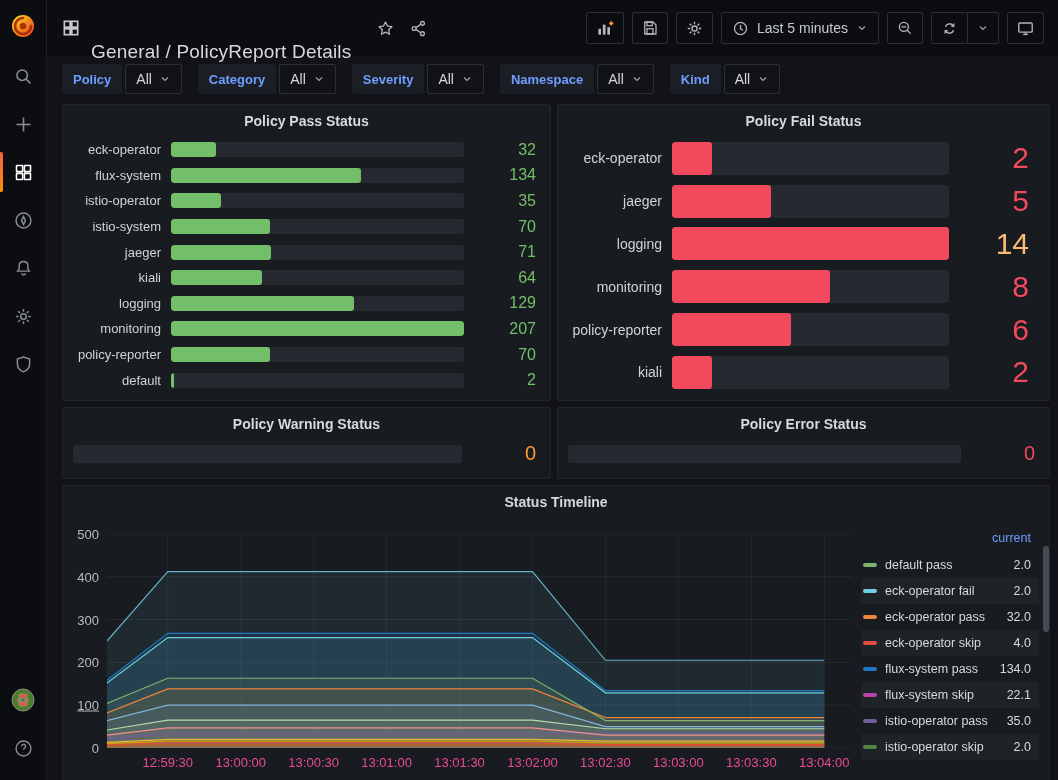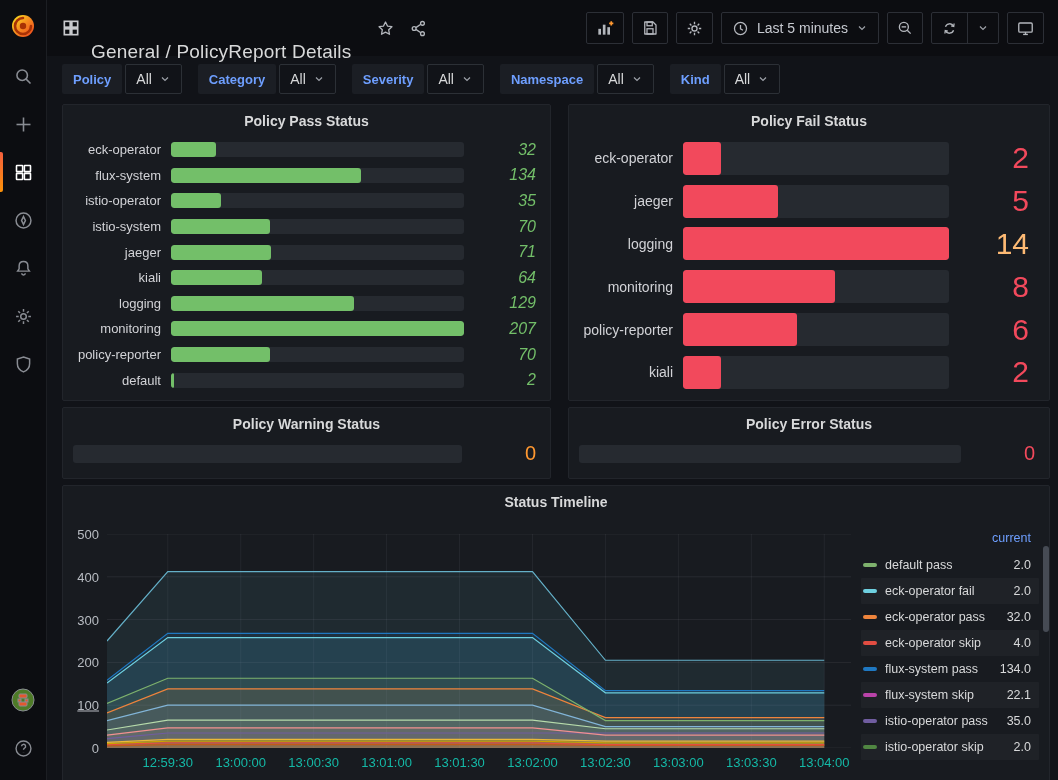--- a/index.html
+++ b/index.html
@@ -55,21 +55,21 @@
     background:#1b1e24; color:#6e9fff; font-size:13px; font-weight:600;
     height:30px; display:flex; align-items:center; padding:0 11px; border-radius:2px;
   }
   .fvalue{
     height:30px; display:flex; align-items:center; gap:7px; padding:0 10px;
     background:transparent; border:1px solid #2c3036; border-radius:2px;
     color:#d8d9da; font-size:14px; font-weight:500; cursor:pointer; font-family:inherit;
   }
   
   .dash{ flex:1; padding:0 8px 0 15px; overflow:hidden; }
-  .row{ display:flex; gap:17px; margin-bottom:6px; }
+  .row{ display:flex; gap:6px; margin-bottom:6px; }
   .panel{
     background:#181b20; border:1px solid #22252b; border-radius:2px; position:relative; overflow:hidden;
   }
   .panel h2{
     text-align:center; font-size:14px; font-weight:600; color:#d8d9da;
     height:30px; line-height:32px; cursor:pointer; white-space:nowrap;
   }
   .p-pass{ width:489px; height:297px; }
   .p-fail{ flex:1; height:297px; }
   .p-warn{ width:489px; height:72px; }
@@ -81,33 +81,33 @@
   .p-pass .grow{ height:25.6px; }
   .p-fail .grow{ height:42.8px; }
   .glabel{ text-align:right; color:#d2d3d7; font-size:13px; padding-right:10px; white-space:nowrap; }
   .p-pass .glabel{ width:98px; }
   .p-fail .glabel{ width:104px; font-size:14px; }
   .gtrack{ flex:1; background:#262a30; border-radius:3px; position:relative; overflow:hidden; }
   .p-pass .gtrack{ height:15px; }
   .p-fail .gtrack{ height:33px; }
   .gbar{ position:absolute; left:0; top:0; bottom:0; border-radius:3px; }
   .gval{ text-align:right; font-weight:400; }
-  .p-pass .gval{ width:72px; font-size:16px;font-style:italic; }
+  .p-pass .gval{ width:72px; font-size:16px; }
   .p-fail .gval{ width:86px; font-size:30px; padding-right:6px; }
   .single-gauge{ display:flex; align-items:center; padding:4px 14px 0 10px; }
   .single-gauge .gtrack{ height:18px; }
   .single-gauge .gval{ width:74px; font-size:20px; font-weight:500; }
   
   .tl-body{ display:flex; margin-top:2px; }
   .tl-plotcol{ flex:1; min-width:0; }
   .tl-plot{ position:relative; height:214px; margin:16px 10px 0 44px; }
   .tl-plot svg{ position:absolute; inset:0; width:100%; height:100%; }
   .ylab{ position:absolute; right:100%; margin-right:8px; transform:translateY(-50%); font-size:13px; color:#b8bcc2; white-space:nowrap;}
   .tl-xlabels{ position:relative; height:22px; margin:4px 10px 0 44px; }
-  .xlab{ position:absolute; top:3px; transform:translateX(-50%); font-size:13px; color:#14b8a6; white-space:nowrap;}
+  .xlab{ position:absolute; top:3px; transform:translateX(-50%); font-size:13px; color:#ec4899; white-space:nowrap;}
   .tl-legend{ width:188px; flex-shrink:0; padding:10px 10px 0 0; position:relative; font-size:12.5px;}
   .leg-head{ text-align:right; color:#6e9fff; font-weight:500; height:24px; line-height:20px; padding-right:8px;}
   .leg-row{ display:flex; align-items:center; height:26px; padding:0 8px 0 2px; border-radius:1px; cursor:pointer;}
   .leg-row:nth-child(odd){ background:rgba(255,255,255,0.03); }
   .leg-swatch{ width:14px; height:4px; border-radius:2px; margin-right:8px; flex-shrink:0;}
   .leg-name{ flex:1; color:#d8d9da; white-space:nowrap; overflow:hidden;}
   .leg-val{ color:#d8d9da; text-align:right; }
   .leg-scroll{ position:absolute; right:0; top:28px; width:6px; height:86px; background:#464b54; border-radius:3px; cursor:pointer;}
 </style>
 </head>

